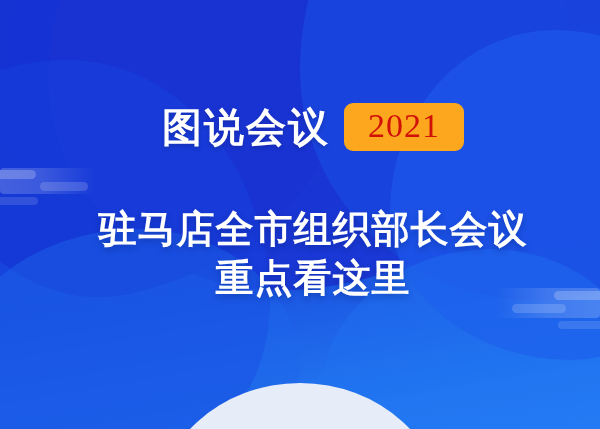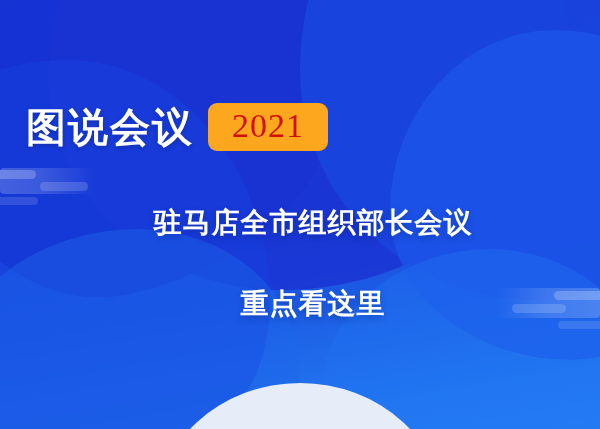--- a/index.html
+++ b/index.html
@@ -171,20 +171,21 @@
   }
   .speed-right2 .band-bg { background: none; }
   .speed-right2 .d1 { right: -8px; top: 1px; width: 50px; height: 8px; background: rgba(255,255,255,0.13); }
 
   
   .content {
     position: absolute;
     inset: 0;
     display: flex;
     flex-direction: column;
+    align-items: center;
     padding-left: 26px;
   }
 
   .kicker-row {
     margin-top: 103px;
     display: flex;
     align-items: center;
     gap: 14px;
   }
 
@@ -214,29 +215,28 @@
     font-size: 34px;
     font-weight: normal;
     line-height: 1;
     letter-spacing: 1px;
   }
 
   .headline {
     margin-top: 54px;
     text-align: center;
     color: #ffffff;
-    font-size: 28px;
+    font-size: 38px;
     font-weight: bold;
     line-height: 1.30;
     letter-spacing: 1px;
     text-shadow: 0 3px 6px rgba(8,24,90,0.30);
   }
   .headline .line2 {
     display: block;
-    margin-top: 45px;
   }
 </style>
 </head>
 <body>
 
 <div id="poster">
 
   <div class="blob blob-a"></div>
   <div class="blob blob-c"></div>
   <div class="blob blob-d"></div>

